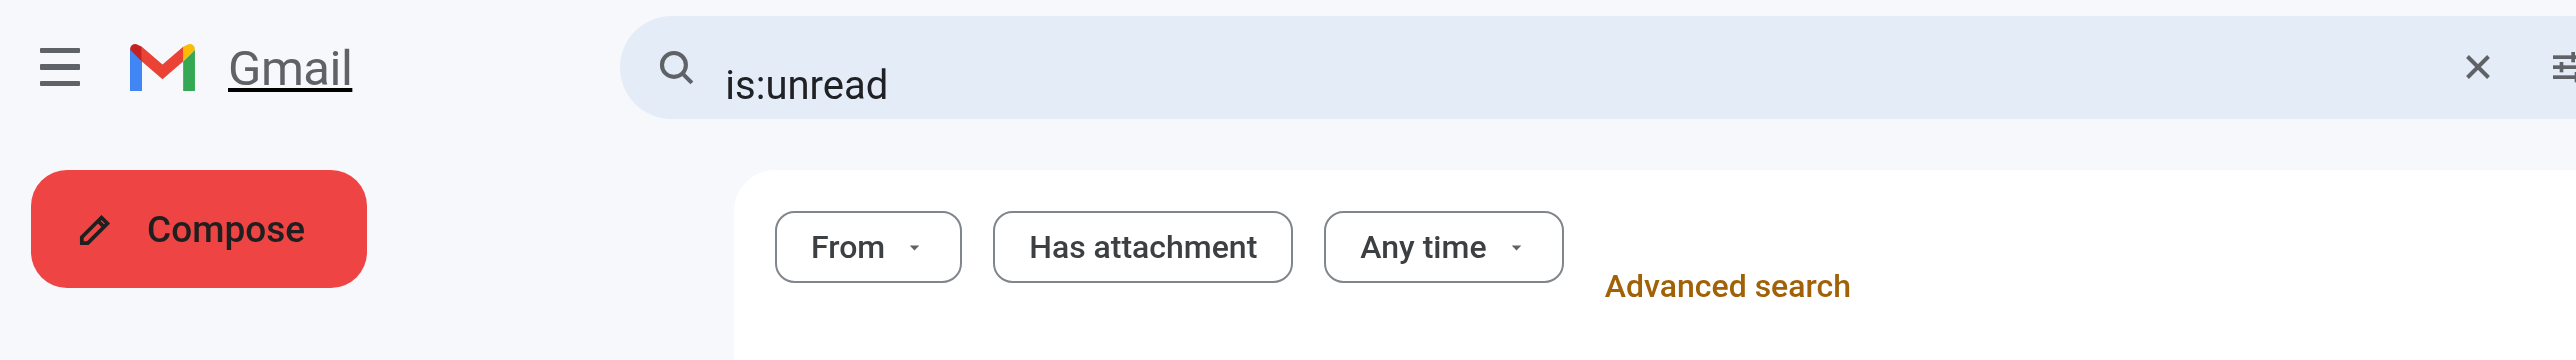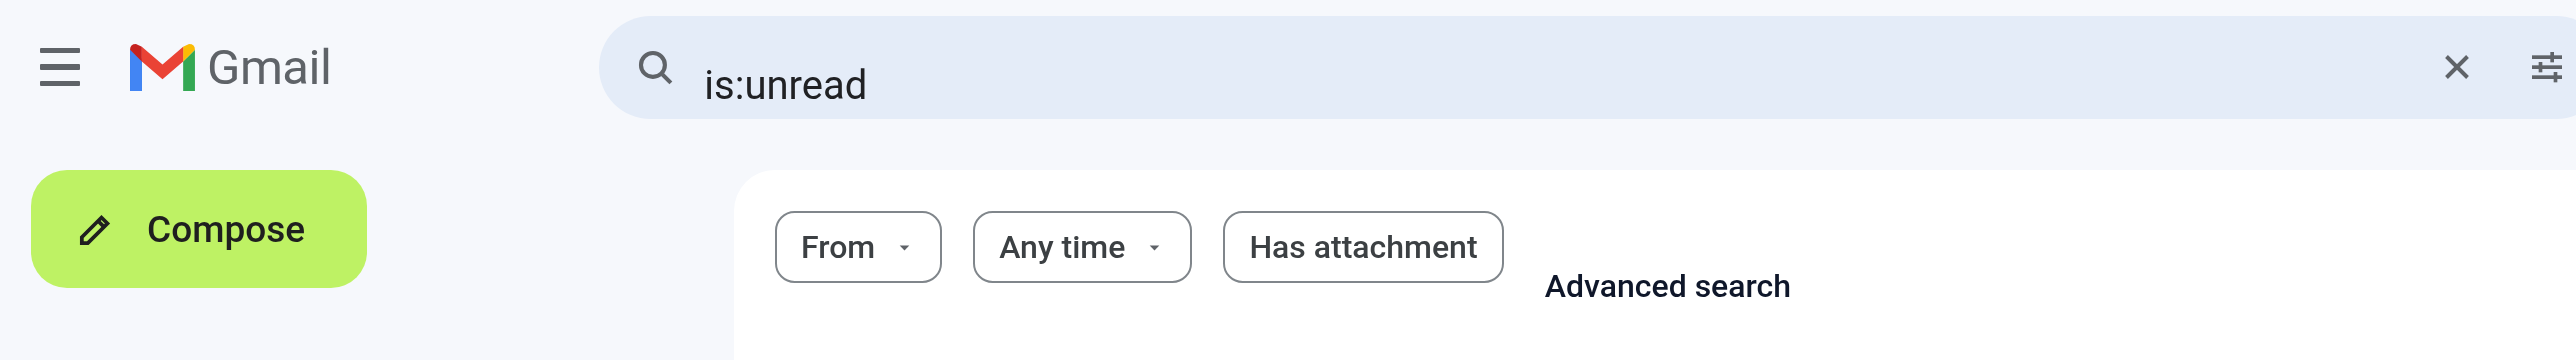--- a/index.html
+++ b/index.html
@@ -14,21 +14,21 @@
       padding: 0 31px;
     }
 
     .hamburger {
       display: flex; flex-direction: column; justify-content: center; gap: 11.3px;
       width: 57px; height: 57px; align-items: center; cursor: pointer;
       margin-right: 36px;
     }
     .hamburger span { display: block; width: 40px; height: 5.2px; background: #5f6368; border-radius: 1px; }
 
-    .gmail-logo { display: flex; align-items: center; gap: 6px; margin-right: 268px; }
+    .gmail-logo { display: flex; align-items: flex-end; gap: 27px; margin-right: 268px; text-decoration: underline; }
     .m-logo { width: 77px; height: 59px; position: relative; }
     .m-logo svg { width: 100%; height: 100%; }
     .gmail-text { font-size: 49px; color: #5f6368; font-weight: 400; letter-spacing: -0.5px; }
 
     .search {
       display: flex; align-items: center;
       background: #e4ecf8;
       border-radius: 62px;
       height: 103px;
       flex: 1;
@@ -47,21 +47,21 @@
       position: absolute;
       top: 170px;
       left: 0; right: 0;
       display: flex;
       align-items: center;
     }
 
     .compose {
       margin-left: 31px;
       display: flex; align-items: center; gap: 31px;
-      background: #bef264;
+      background: #ef4444;
       border-radius: 36px;
       height: 118px; padding: 0 62px 0 44px;
       cursor: pointer;
     }
     .pencil-icon { width: 41px; height: 41px; color: #1f1f1f; }
     .compose-label { font-size: 37px; color: #1f1f1f; font-weight: 500; }
 
     .filters-area {
       position: absolute;
       left: 734px;
@@ -74,30 +74,30 @@
       display: flex;
       align-items: flex-start;
       gap: 31px;
     }
 
     .chip {
       display: flex; align-items: center; gap: 18px;
       border: 2.1px solid #80868b;
       border-radius: 19.6px;
       height: 72px;
-      padding: 0 24px;
+      padding: 0 34px;
       cursor: pointer;
       font-size: 32px; color: #3c4043; font-weight: 500;
       background: #fff;
       white-space: nowrap;
     }
     .chip .chev { width: 23px; height: 23px; color: #5f6368; }
 
     .advanced {
-      font-size: 32px; color: #0f172a; font-weight: 500;
+      font-size: 32px; color: #a16207; font-weight: 500;
       align-self: center; margin-top: 0px; cursor: pointer;
       height: 72px; display: flex; align-items: center; padding: 0 10.3px;
       white-space: nowrap;
     }
   </style>
 </head>
 <body>
 
 <div class="page">
 
@@ -156,28 +156,28 @@
     <div class="filters-area">
 
       <div class="chip">
         <span>From</span>
         <svg class="chev" viewBox="0 0 24 24" fill="currentColor">
             <path d="M7 10 L12 15 L17 10 Z"></path>
           </svg>
       </div>
 
       <div class="chip">
+        <span>Has attachment</span>
+      </div>
+
+      <div class="chip">
         <span>Any time</span>
         <svg class="chev" viewBox="0 0 24 24" fill="currentColor">
             <path d="M7 10 L12 15 L17 10 Z"></path>
           </svg>
-      </div>
-
-      <div class="chip">
-        <span>Has attachment</span>
       </div>
 
 
 
       <div class="advanced">
         <span>Advanced search</span>
       </div>
 
     </div>
   </div>

